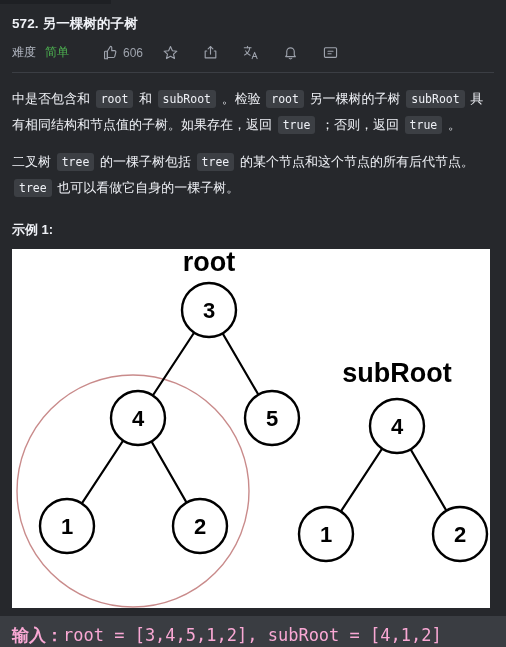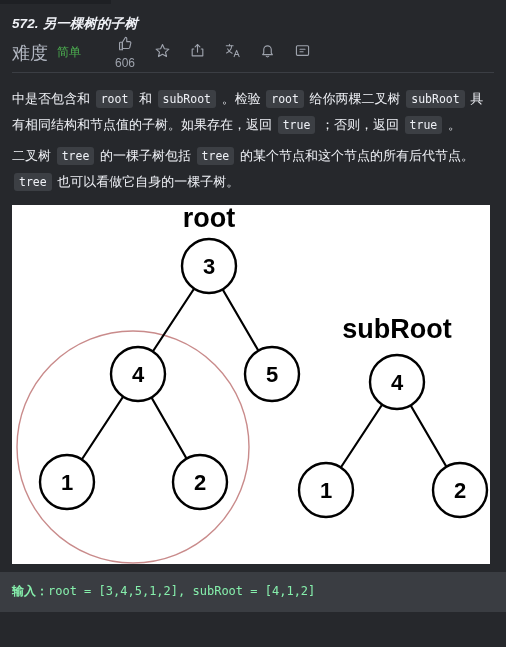--- a/index.html
+++ b/index.html
@@ -27,57 +27,55 @@
     width: 111px; height: 4px;
     background: #1e2024;
   }
 
   
   .content { position: absolute; top: 4px; left: 0; width: 506px; }
 
   
   .title-row {
     padding: 10px 12px 0 12px;
-    font-style: italic;
   }
   .title {
     font-size: 13.5px;
     font-weight: 700;
     line-height: 20px;
     color: #eff1f6;
     letter-spacing: 0.1px;
     white-space: nowrap;
   }
 
   
   .meta-row {
     display: flex;
     align-items: center;
     padding: 7px 12px 0 12px;
     height: 30px;
   }
   .meta-label {
-    font-size: 18px;
+    font-size: 12px;
     color: #b3b8c3;
     margin-right: 9px;
   }
   .difficulty {
     font-size: 12px;
     color: #4caf50;
     margin-right: 34px;
     cursor: pointer;
   }
   .action {
     display: flex;
     align-items: center;
     gap: 5px;
     margin-right: 20px;
     color: #9ea3ad;
     cursor: pointer;
-    flex-direction: column;
   }
   .action:last-child { margin-right: 0; }
   .action .count {
     font-size: 12px;
     color: #9ea3ad;
   }
   .ico { display: inline-block; width: 15px; height: 15px; }
   .ico svg { display: block; width: 15px; height: 15px; }
 
   
@@ -90,21 +88,21 @@
   
   .desc {
     padding: 0 12px;
     margin-top: 13px;
   }
   .para {
     font-size: 13px;
     line-height: 25px;
     color: #eff1f6;
   }
-  .para + .para { margin-top: 5px; }
+  .para + .para { margin-top: 11px; }
   code.chip {
     font-family: "DejaVu Sans Mono", "Liberation Mono", monospace;
     font-size: 11.5px;
     background: #3c3f44;
     color: #eff1f6;
     border-radius: 3px;
     padding: 2px 5px;
     margin: 0 2px;
     white-space: nowrap;
   }
@@ -134,23 +132,23 @@
 
   
   .codeblock {
     margin-top: 8px;
     background: #3a3d42;
     padding: 11px 12px 13px 12px;
     min-height: 35px;
   }
   .codeblock .line {
     font-family: "DejaVu Sans Mono", "Liberation Mono", monospace;
-    font-size: 12px;
+    font-size: 17px;
     line-height: 16px;
-    color: #86efac;
+    color: #f9a8d4;
     white-space: pre;
   }
   .codeblock .line b { font-weight: 700; font-family: "Liberation Sans", sans-serif; }
 </style>
 </head>
 <body>
 
 <div class="app">
 
   <div class="tabstrip">
@@ -229,25 +227,26 @@
             <path d="M8 14h5"></path>
           </svg>
         </span>
         <span class="count"></span>
       </span>
     </div>
 
     <div class="divider"></div>
 
     <div class="desc">
-      <div class="para"><span>中是否包含和 </span><code class="chip">root</code><span> 和 </span><code class="chip">subRoot</code><span> 。检验 </span><code class="chip">root</code><span> 给你两棵二叉树 </span><code class="chip">subRoot</code><span> 具有相同结构和节点值的子树。如果存在，返回 </span><code class="chip">true</code><span> ；否则，返回 </span><code class="chip">true</code><span> 。</span></div>
+      <div class="para"><span>中是否包含和 </span><code class="chip">root</code><span> 和 </span><code class="chip">subRoot</code><span> 。检验 </span><code class="chip">root</code><span> 另一棵树的子树 </span><code class="chip">subRoot</code><span> 具有相同结构和节点值的子树。如果存在，返回 </span><code class="chip">true</code><span> ；否则，返回 </span><code class="chip">true</code><span> 。</span></div>
 
       <div class="para"><span>二叉树 </span><code class="chip">tree</code><span> 的一棵子树包括 </span><code class="chip">tree</code><span> 的某个节点和这个节点的所有后代节点。</span><code class="chip">tree</code><span> 也可以看做它自身的一棵子树。</span></div>
     </div>
 
+    <div class="ex-heading">示例 1:</div>
 
     <div class="figure-wrap">
       <div class="figure">
         <svg id="tree-svg" width="478" height="359" viewBox="0 0 478 359">
             <circle cx="121" cy="242" r="116" fill="none" stroke="#c98b8b" stroke-width="1.4"></circle>
             <line x1="197" y1="61" x2="126" y2="169" stroke="#000000" stroke-width="2.2" stroke-linecap="round"></line>
             <line x1="197" y1="61" x2="260" y2="169" stroke="#000000" stroke-width="2.2" stroke-linecap="round"></line>
             <line x1="126" y1="169" x2="55" y2="277" stroke="#000000" stroke-width="2.2" stroke-linecap="round"></line>
             <line x1="126" y1="169" x2="188" y2="277" stroke="#000000" stroke-width="2.2" stroke-linecap="round"></line>
             <line x1="385" y1="177" x2="314" y2="285" stroke="#000000" stroke-width="2.2" stroke-linecap="round"></line>

